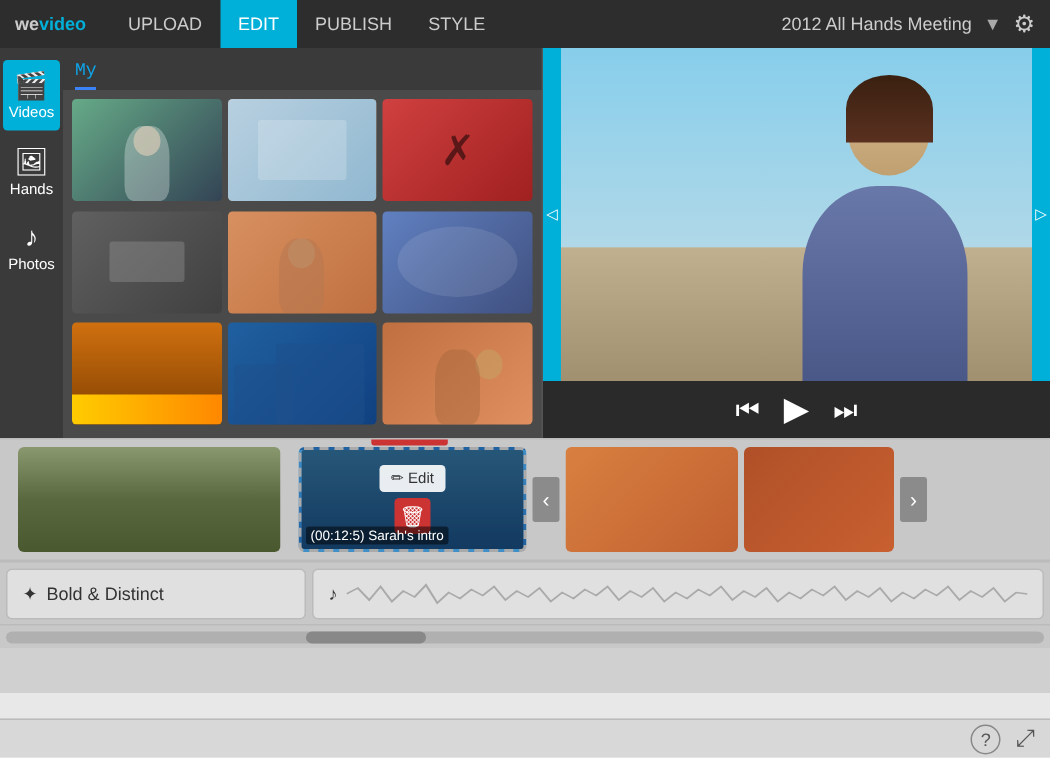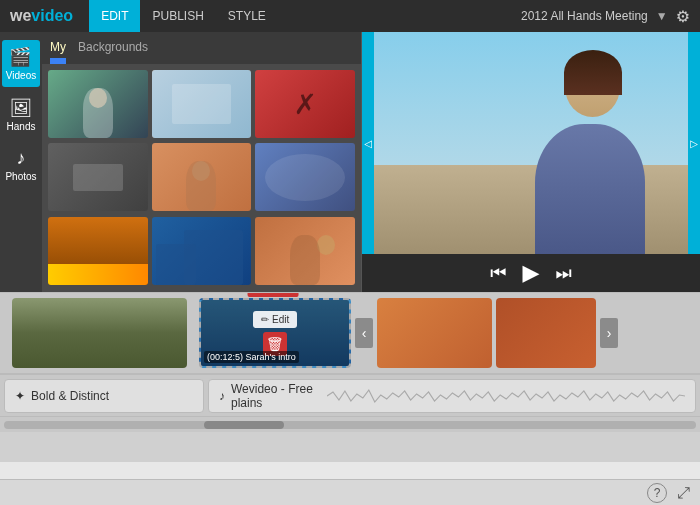--- a/index.html
+++ b/index.html
@@ -15,21 +15,21 @@
     
     .top-nav {
       display: flex;
       align-items: center;
       background: #2d2d2d;
       height: 32px;
       padding: 0 10px;
     }
     .logo {
       color: white;
-      font-size: 16px;
+      font-size: 12px;
       font-weight: bold;
       margin-right: 16px;
     }
     .logo span { color: #00b0d8; }
     .nav-btn {
       color: #ccc;
       font-size: 12px;
       padding: 0 12px;
       height: 32px;
       line-height: 32px;
@@ -100,21 +100,21 @@
       padding: 4px 8px 0;
       gap: 12px;
     }
     .media-tab {
       font-size: 12px;
       color: #aaa;
       padding: 4px 0;
       cursor: pointer;
       border-bottom: 2px solid transparent;
     }
-    .media-tab.active { color: #fef9c3; border-bottom: 6px solid #3b82f6; }
+    .media-tab.active { color: #0ea5e9; border-bottom: 2px solid #3b82f6; font-family: Liberation Mono, monospace; }
     .media-grid {
       display: grid;
       grid-template-columns: repeat(3, 1fr);
       gap: 4px;
       padding: 6px;
       overflow-y: auto;
       flex: 1;
     }
     .media-thumb {
       height: 68px;
@@ -438,20 +438,21 @@
       height: 20px;
     }
   </style>
 </head>
 <body>
 
 <div class="top-nav">
   <div class="logo">
     <span style="color:#ccc">we</span><span>video</span>
   </div>
+  <button class="nav-btn">UPLOAD</button>
   <button class="nav-btn active">EDIT</button>
   <button class="nav-btn">PUBLISH</button>
   <button class="nav-btn">STYLE</button>
   <div class="top-right">
     <span class="project-name">2012 All Hands Meeting</span>
     <span style="color:#aaa;font-size:12px">▼</span>
     <span class="settings-icon">⚙</span>
   </div>
 </div>
 
@@ -468,21 +469,20 @@
     </div>
     <div class="sidebar-item">
       <span class="icon">♪</span>
       <span class="label">Photos</span>
     </div>
   </div>
 
   <div class="media-panel">
     <div class="media-tabs">
       <div class="media-tab active">My</div>
-      <div class="media-tab">Backgrounds</div>
     </div>
     <div class="media-grid">
 
       <div class="media-thumb t1">
         <div class="thumb-content">
           <div class="thumb-head" style="background:rgba(200,180,150,0.7)"></div>
           <div class="thumb-person"></div>
         </div>
       </div>
       <div class="media-thumb t2">
@@ -597,21 +597,20 @@
     </div>
   </div>
 
   <div class="music-row">
     <div class="music-item music-style">
       <span>✦</span>
       <span>Bold &amp; Distinct</span>
     </div>
     <div class="music-item music-track" style="flex:1;">
       <span>♪</span>
-      <span>Wevideo - Free plains</span>
 
       <svg class="waveform-svg" viewBox="0 0 300 20" preserveAspectRatio="none">
         <polyline points="0,10 5,6 10,14 15,5 20,15 25,8 30,12 35,4 40,16 45,9 50,13 55,7 60,11 65,5 70,14 75,8 80,12 85,6 90,15 95,9 100,13 105,7 110,11 115,5 120,14 125,8 130,12 135,6 140,15 145,9 150,13 155,7 160,11 165,5 170,14 175,8 180,12 185,6 190,15 195,9 200,13 205,7 210,11 215,5 220,14 225,8 230,12 235,6 240,15 245,9 250,13 255,7 260,11 265,5 270,14 275,8 280,12 285,6 290,15 295,9 300,10" fill="none" stroke="#aaa" stroke-width="1"></polyline>
       </svg>
     </div>
   </div>
 
   <div class="scrollbar-area">
     <div class="scrollbar-track">
       <div class="scrollbar-thumb"></div>

